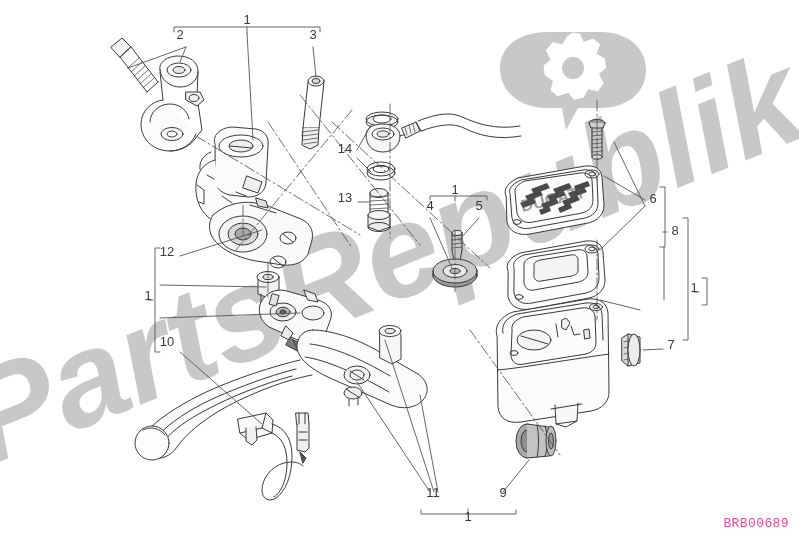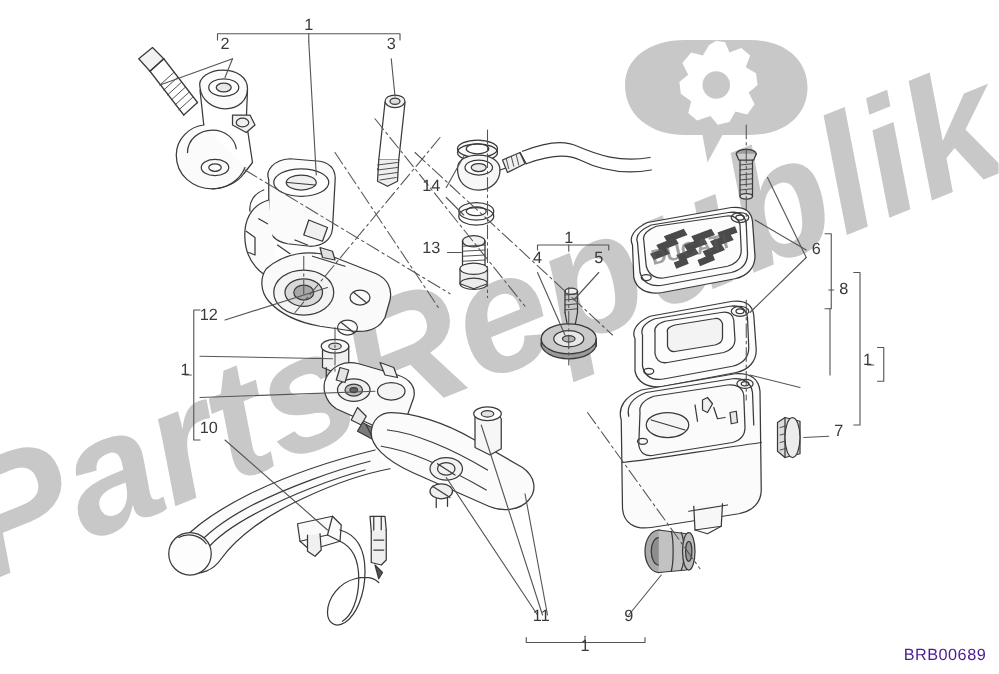--- a/index.html
+++ b/index.html
@@ -24,24 +24,24 @@
   }
   .callout-num {
     font-family: "Liberation Sans", sans-serif;
     font-size: 13px;
     fill: #3a3a3a;
   }
   .partcode {
     position: absolute;
     right: 10px;
     bottom: 8px;
-    font-family: Liberation Sans, sans-serif;
+    font-family: Liberation Mono, monospace;
     font-size: 13px;
     letter-spacing: 0.4px;
-    color: #4c1d95;
+    color: #ec4899;
     user-select: none;
   }
 </style>
 </head>
 <body>
 
 <div id="stage">
 
   <svg id="diagram-svg" viewBox="0 0 799 539">
     <defs>

